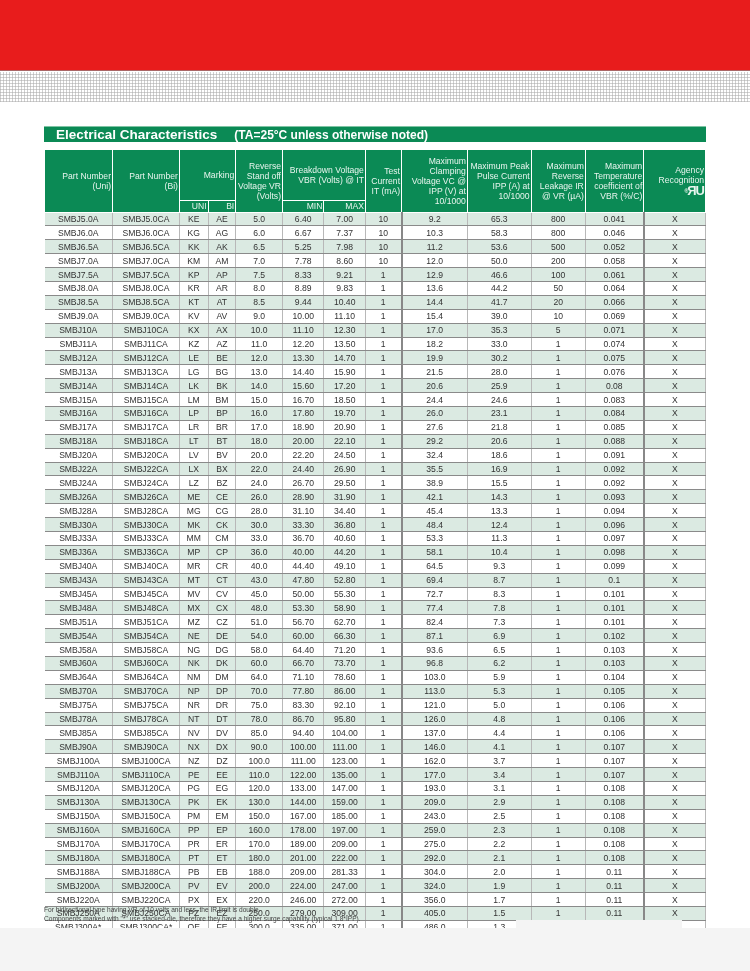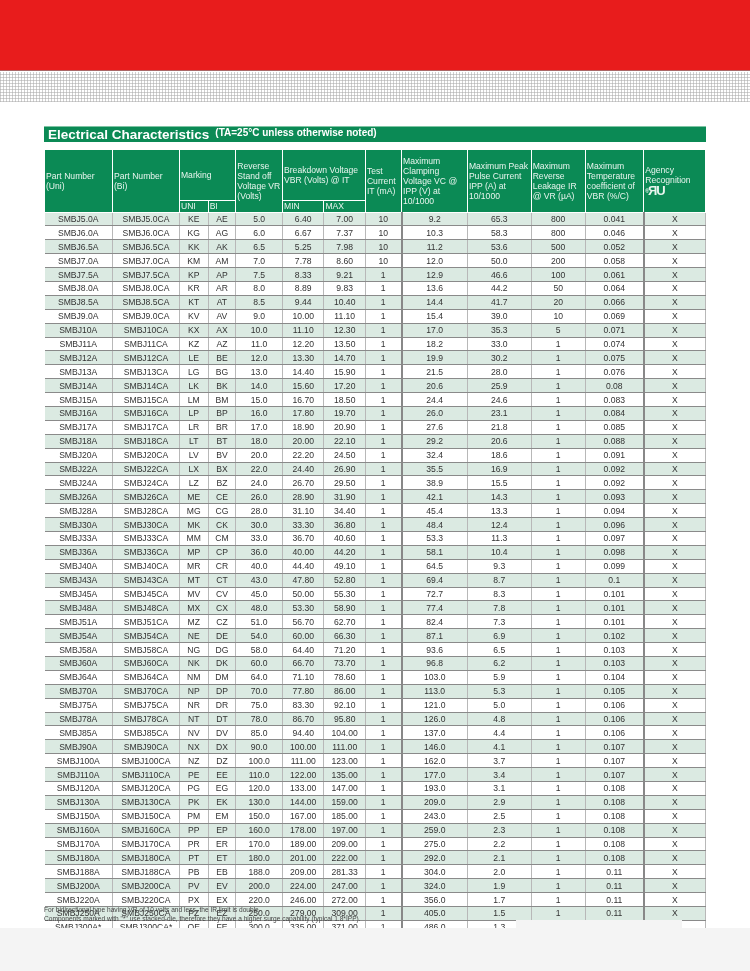--- a/index.html
+++ b/index.html
@@ -20,34 +20,34 @@
     background-image:
       linear-gradient(90deg, rgba(170,170,170,0.55) 1px, transparent 1px),
       linear-gradient(0deg, rgba(170,170,170,0.55) 1px, transparent 1px);
     background-size: 3px 3px;
   }
   .title-bar {
     position: absolute; left: 44px; top: 126px; width: 662px; height: 16px;
     background: #0b8a55;
     color: #fff;
     border-top: 1px solid #7fc4a4;
-    display: flex; padding-left: 4px; box-sizing: border-box;
+    display: flex; align-items: center; padding-left: 12px; box-sizing: border-box;
   }
   .title-bar .main { font-weight: bold; font-size: 13.5px; }
-  .title-bar .note { font-weight: bold; font-size: 10px; margin-left: 6px; }
+  .title-bar .note { font-weight: bold; font-size: 12px; margin-left: 17px; }
   table.ec {
     position: absolute; left: 44px; top: 150px; width: 662px;
     border-collapse: collapse;
     font-size: 8.6px;
     table-layout: fixed;
   }
   table.ec th {
     background: #0b8a55; color: #e8f5ee; font-weight: normal;
     border: 1px solid #ffffff; border-top: none;
-    padding: 0 1px; line-height: 10px; text-align: left; vertical-align: middle;
+    padding: 0 1px; line-height: 10px; text-align: right; vertical-align: middle;
   }
   table.ec th.sub { height: 11px; margin-left: 28px; }
   table.ec td {
     height: 12.9px; padding: 0; text-align: center;
     border-right: 1px solid #b8b8b8; border-bottom: 1px solid #8a8a8a;
     color: #333; line-height: 12px; white-space: nowrap;
   }
   table.ec td.grp { border-right: 2px solid #888; }
   table.ec tr:nth-child(odd) td { background: #dbeae2; }
   table.ec tr:nth-child(even) td { background: #ffffff; }

